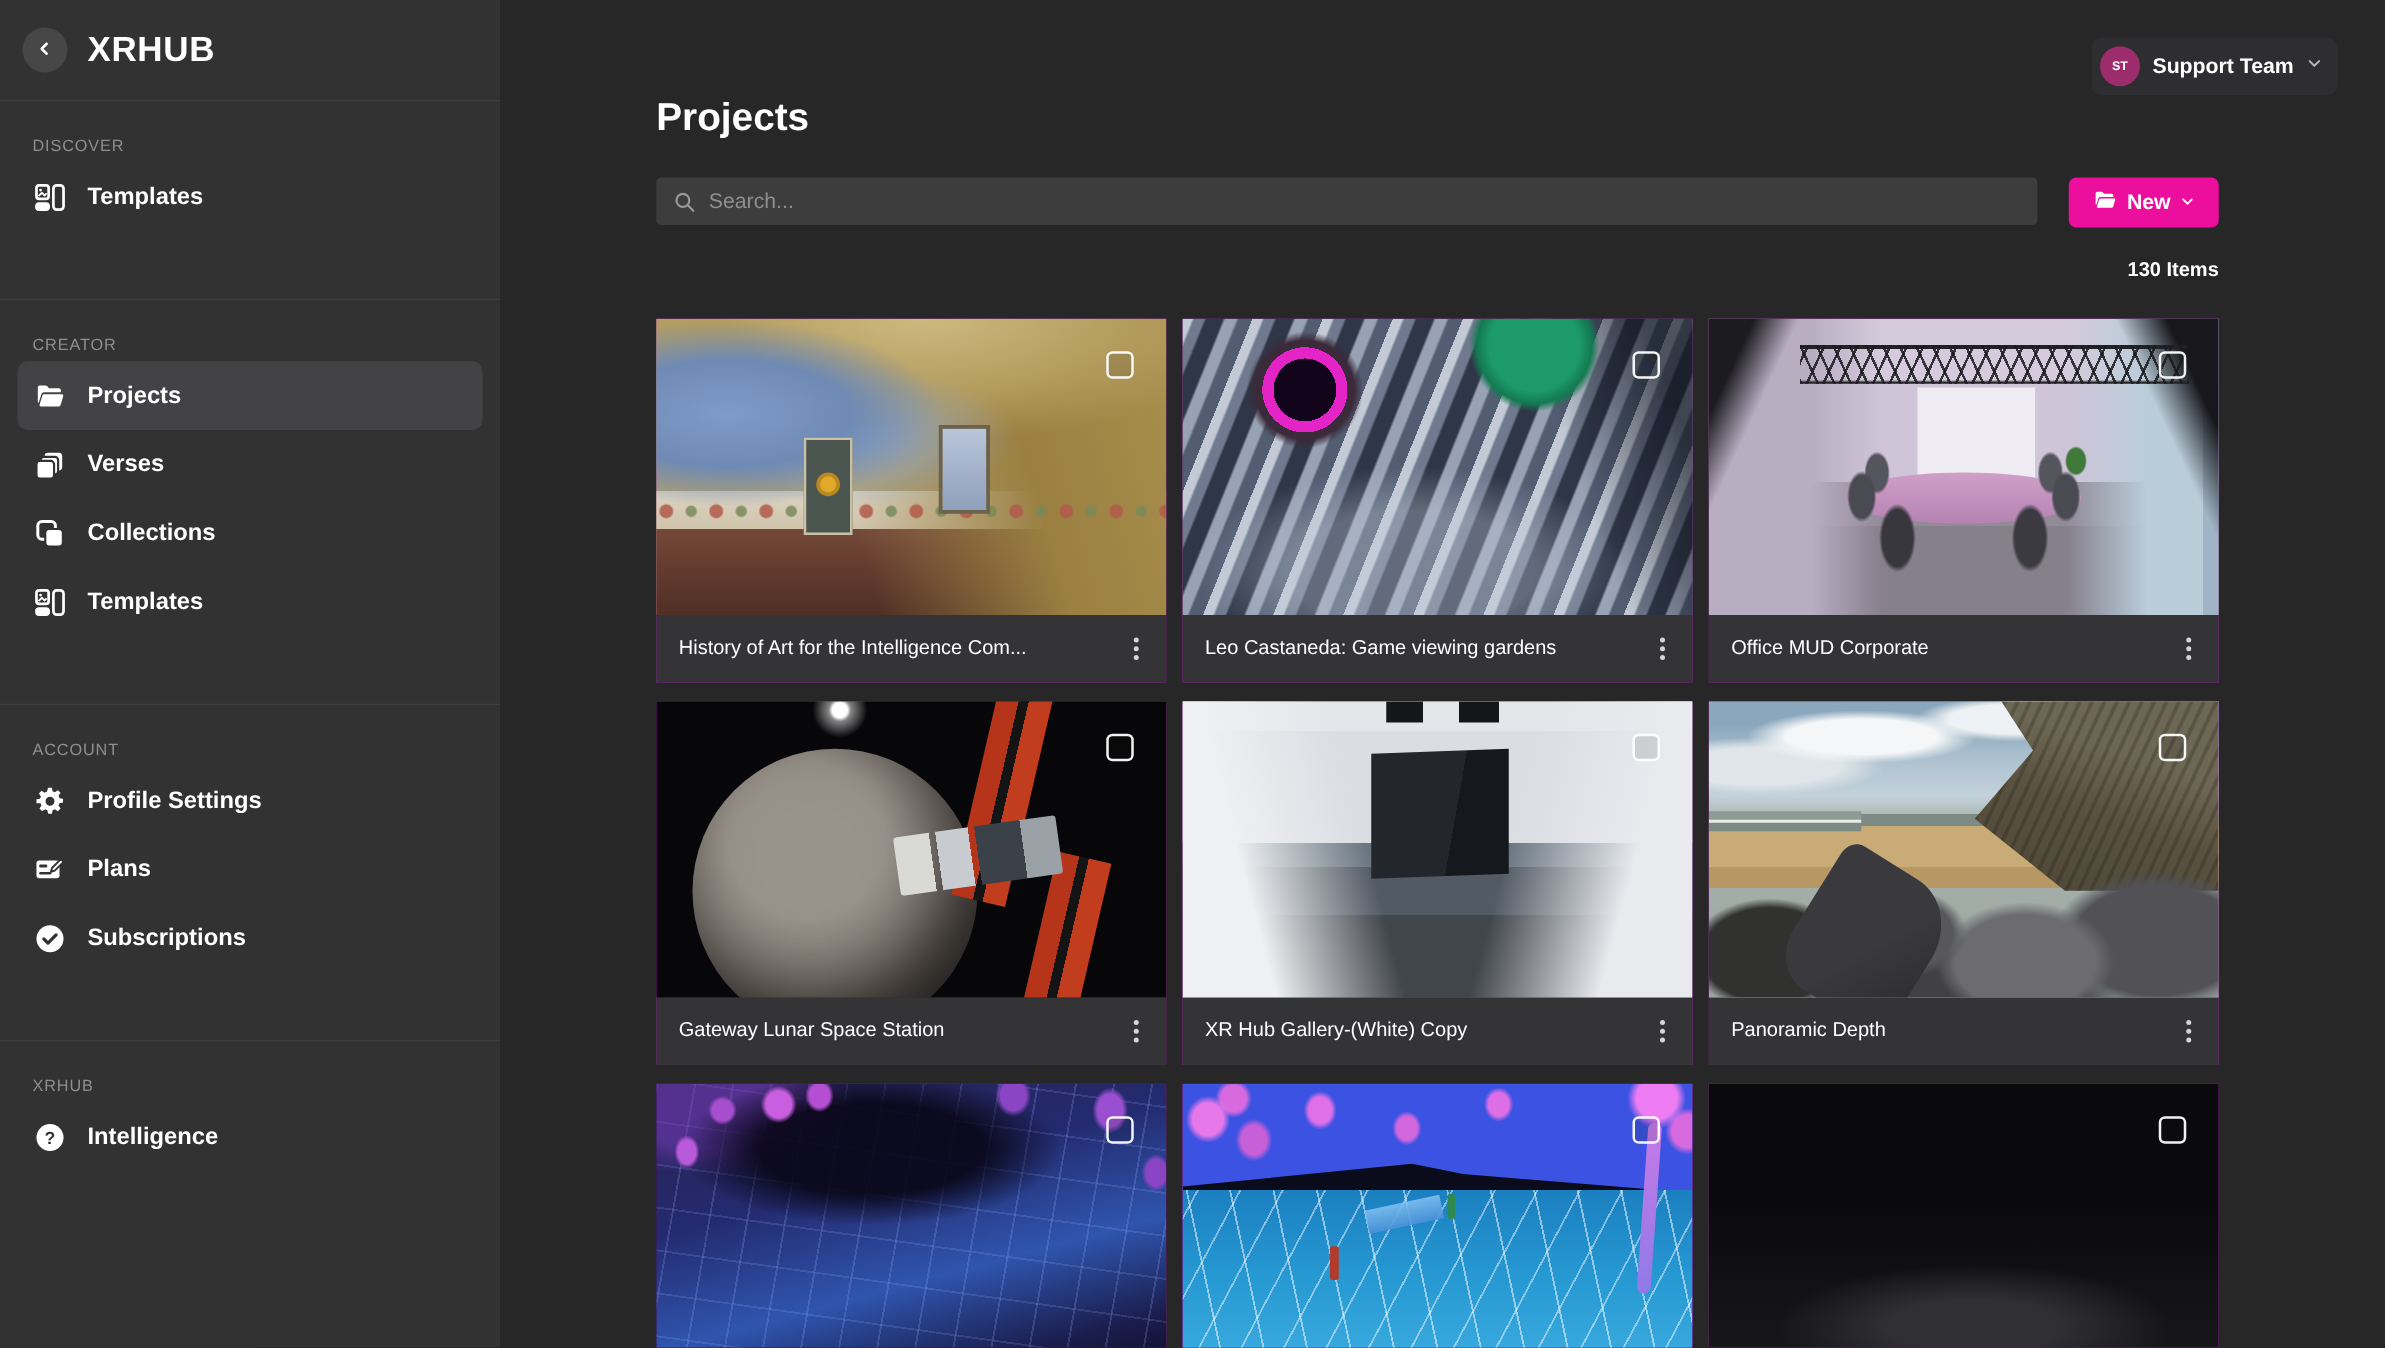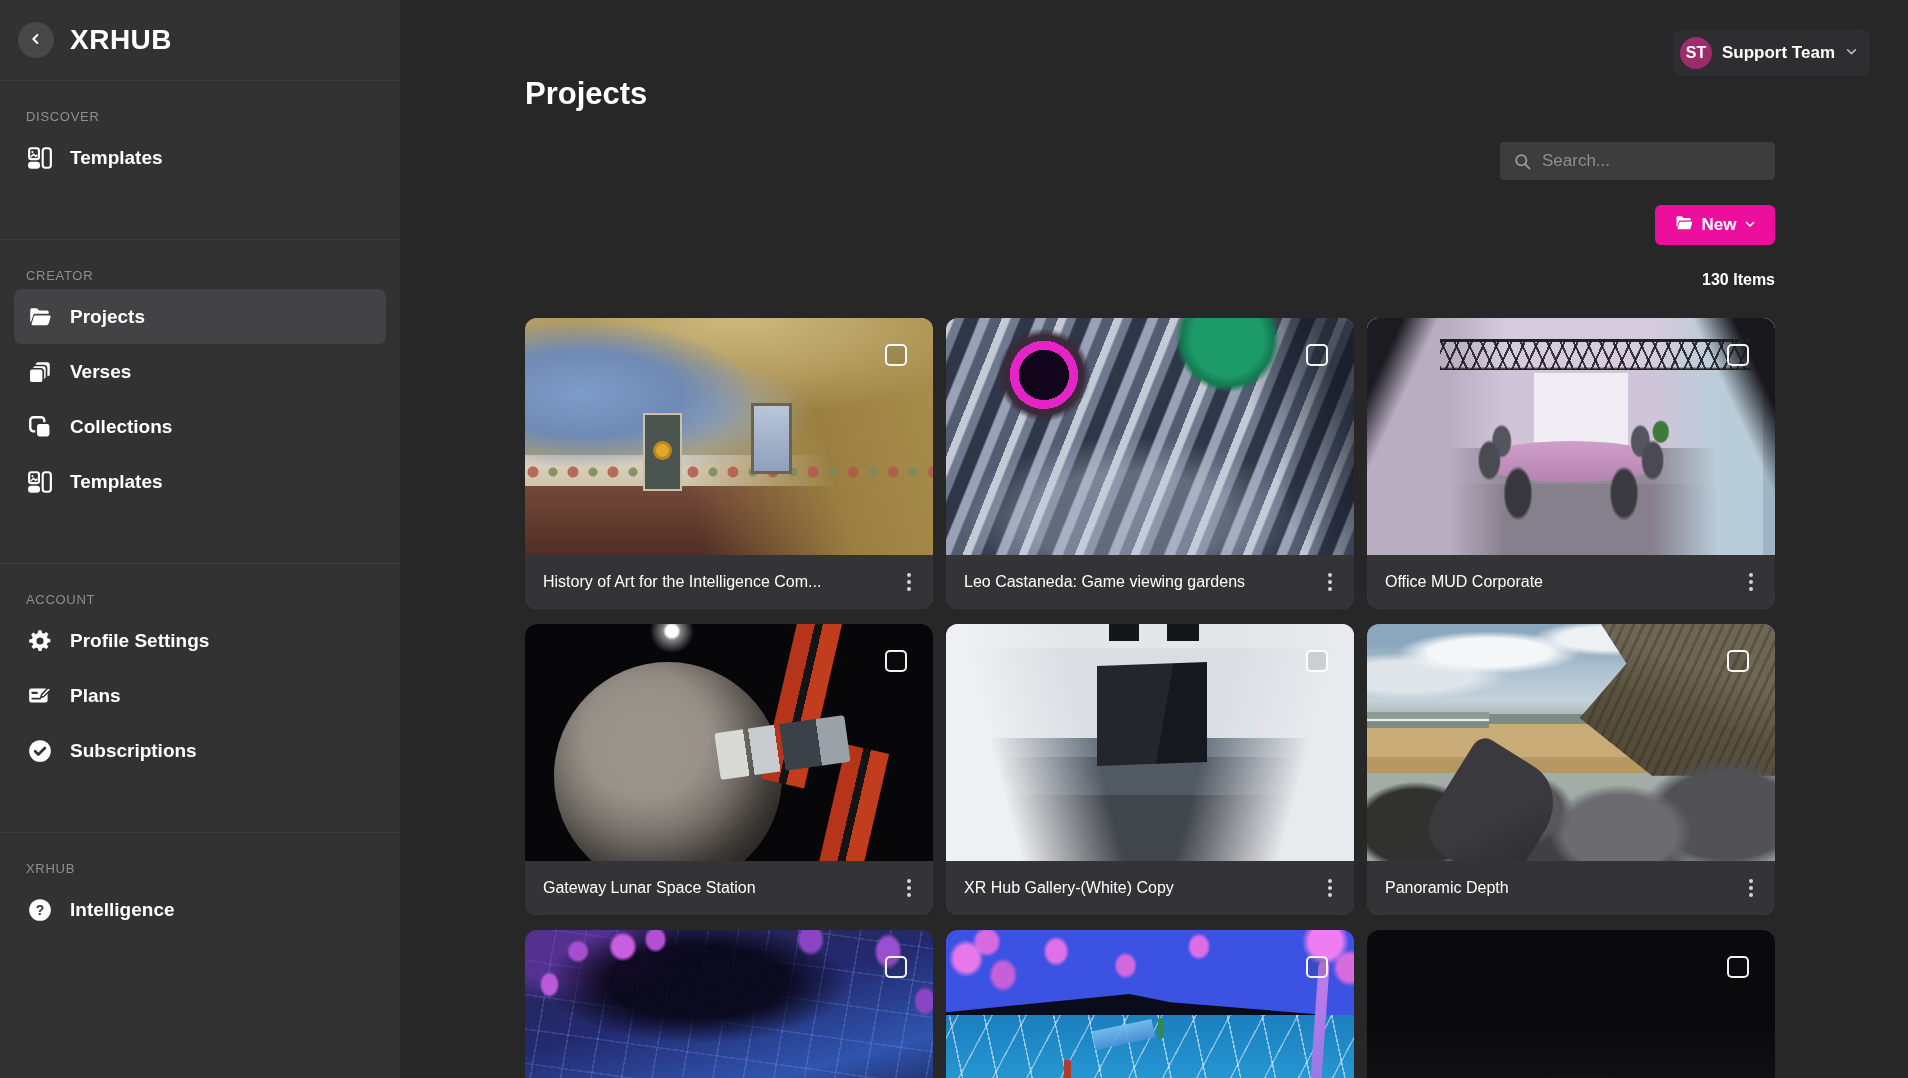--- a/index.html
+++ b/index.html
@@ -14,34 +14,34 @@
   .sb-section{padding:28px 14px 54px;border-bottom:1px solid #3e3e3f;}
   .sb-section:last-child{border-bottom:none;}
   .sb-label{font-size:13px;color:#8f8f8f;letter-spacing:.7px;padding:0 12px;margin-bottom:6px;}
   .sb-item{height:55px;display:flex;align-items:center;gap:16px;padding:0 12px;border-radius:8px;font-size:19px;font-weight:700;cursor:pointer;}
   .sb-item.active{background:#434345;}
   .sb-icon{width:28px;height:28px;display:flex;align-items:center;justify-content:center;}
 
   
   .main{position:relative;flex:1;height:100%;padding:0 133px 0 125px;box-sizing:border-box;}
   .user-pill{position:absolute;top:30px;right:38px;height:46px;background:#2e2e30;border-radius:8px;display:flex;align-items:center;gap:10px;padding:0 12px 0 7px;cursor:pointer;}
-  .avatar{width:32px;height:32px;border-radius:50%;background:#9c2c6b;display:flex;align-items:center;justify-content:center;font-size:16px;font-weight:700;}
+  .avatar{width:32px;height:32px;border-radius:50%;background:#9c2c6b;display:flex;align-items:center;justify-content:center;font-size:10px;font-weight:700;}
   .user-name{font-size:17px;font-weight:600;}
   h1.page-title{margin:76px 0 0;font-size:31px;font-weight:700;}
-  .toolbar{margin-top:30px;display:flex;align-items:flex-end;gap:25px;flex-direction:column;}
+  .toolbar{margin-top:30px;display:flex;align-items:flex-start;gap:25px;}
   .search{flex:1;position:relative;}
   .search input{width:100%;height:38px;background:#3d3d3e;border:none;border-radius:4px;color:#ddd;font-size:17px;padding:0 12px 0 42px;box-sizing:border-box;outline:none;font-family:"Liberation Sans",sans-serif;}
   .search input::placeholder{color:#8f8f8f;}
   .search .s-icon{position:absolute;left:13px;top:10px;}
   .new-btn{width:120px;height:40px;border:none;border-radius:6px;background:#ec0e9d;color:#fff;font-size:17px;font-weight:700;display:flex;align-items:center;justify-content:center;gap:8px;cursor:pointer;font-family:"Liberation Sans",sans-serif;}
   .count{margin-top:26px;text-align:right;font-size:16px;font-weight:700;}
 
   
   .grid{margin-top:29px;display:grid;grid-template-columns:repeat(3,408px);column-gap:13px;row-gap:15px;}
-  .card{border-radius:12px;overflow:hidden;background:#a21caf;cursor:pointer;}
+  .card{border-radius:0;overflow:hidden;background:#a21caf;cursor:pointer;}
   .thumb{height:237px;position:relative;overflow:hidden;}
   .checkbox{position:absolute;top:26px;right:26px;width:18px;height:18px;border:2px solid rgba(255,255,255,.95);border-radius:5px;background:rgba(25,25,25,.12);cursor:pointer;}
   .caption{height:54px;display:flex;align-items:center;gap:8px;padding:0 10px 0 18px;background:#343436;}
   .title{flex:1;font-size:16px;color:#fff;white-space:nowrap;overflow:hidden;}
   .kebab{width:28px;height:100%;display:flex;flex-direction:column;align-items:center;justify-content:center;gap:3px;cursor:pointer;}
   .kebab i{width:4px;height:4px;border-radius:50%;background:#d6d6d6;}
 
   
   
   .t1{background:

